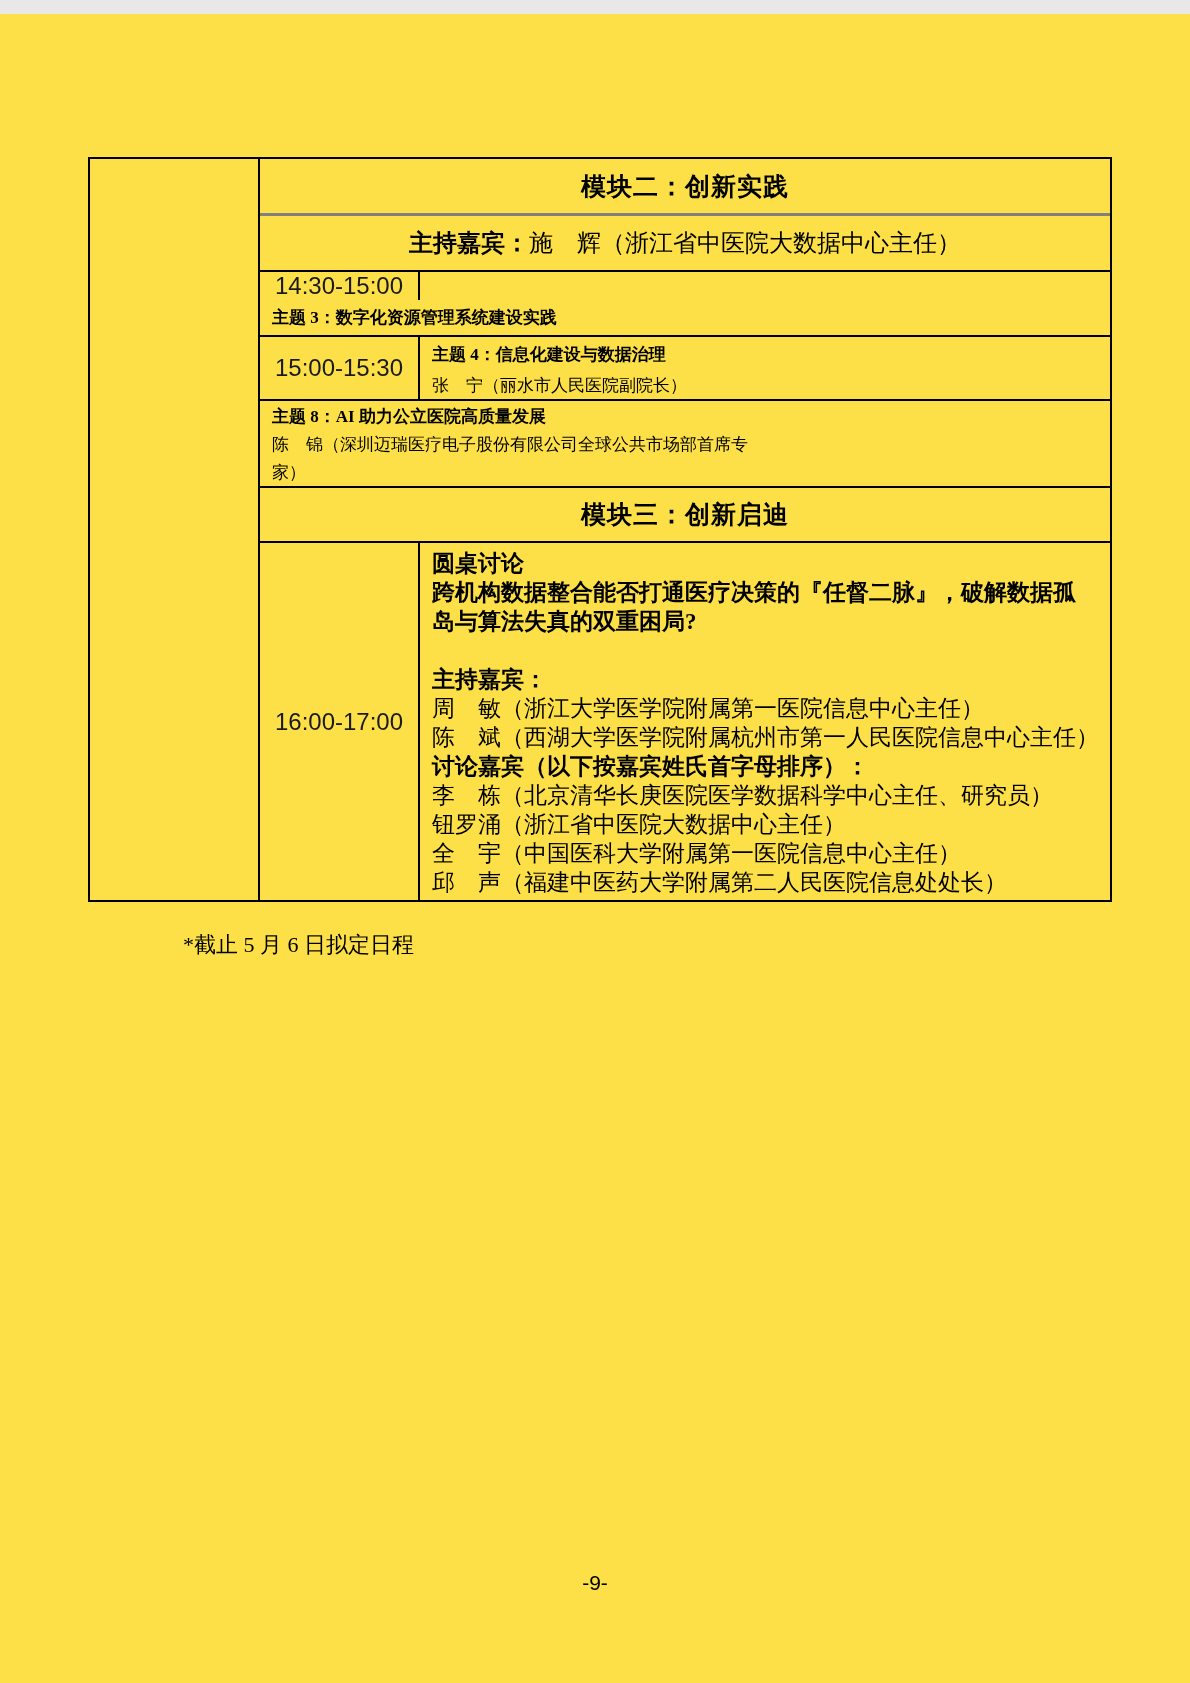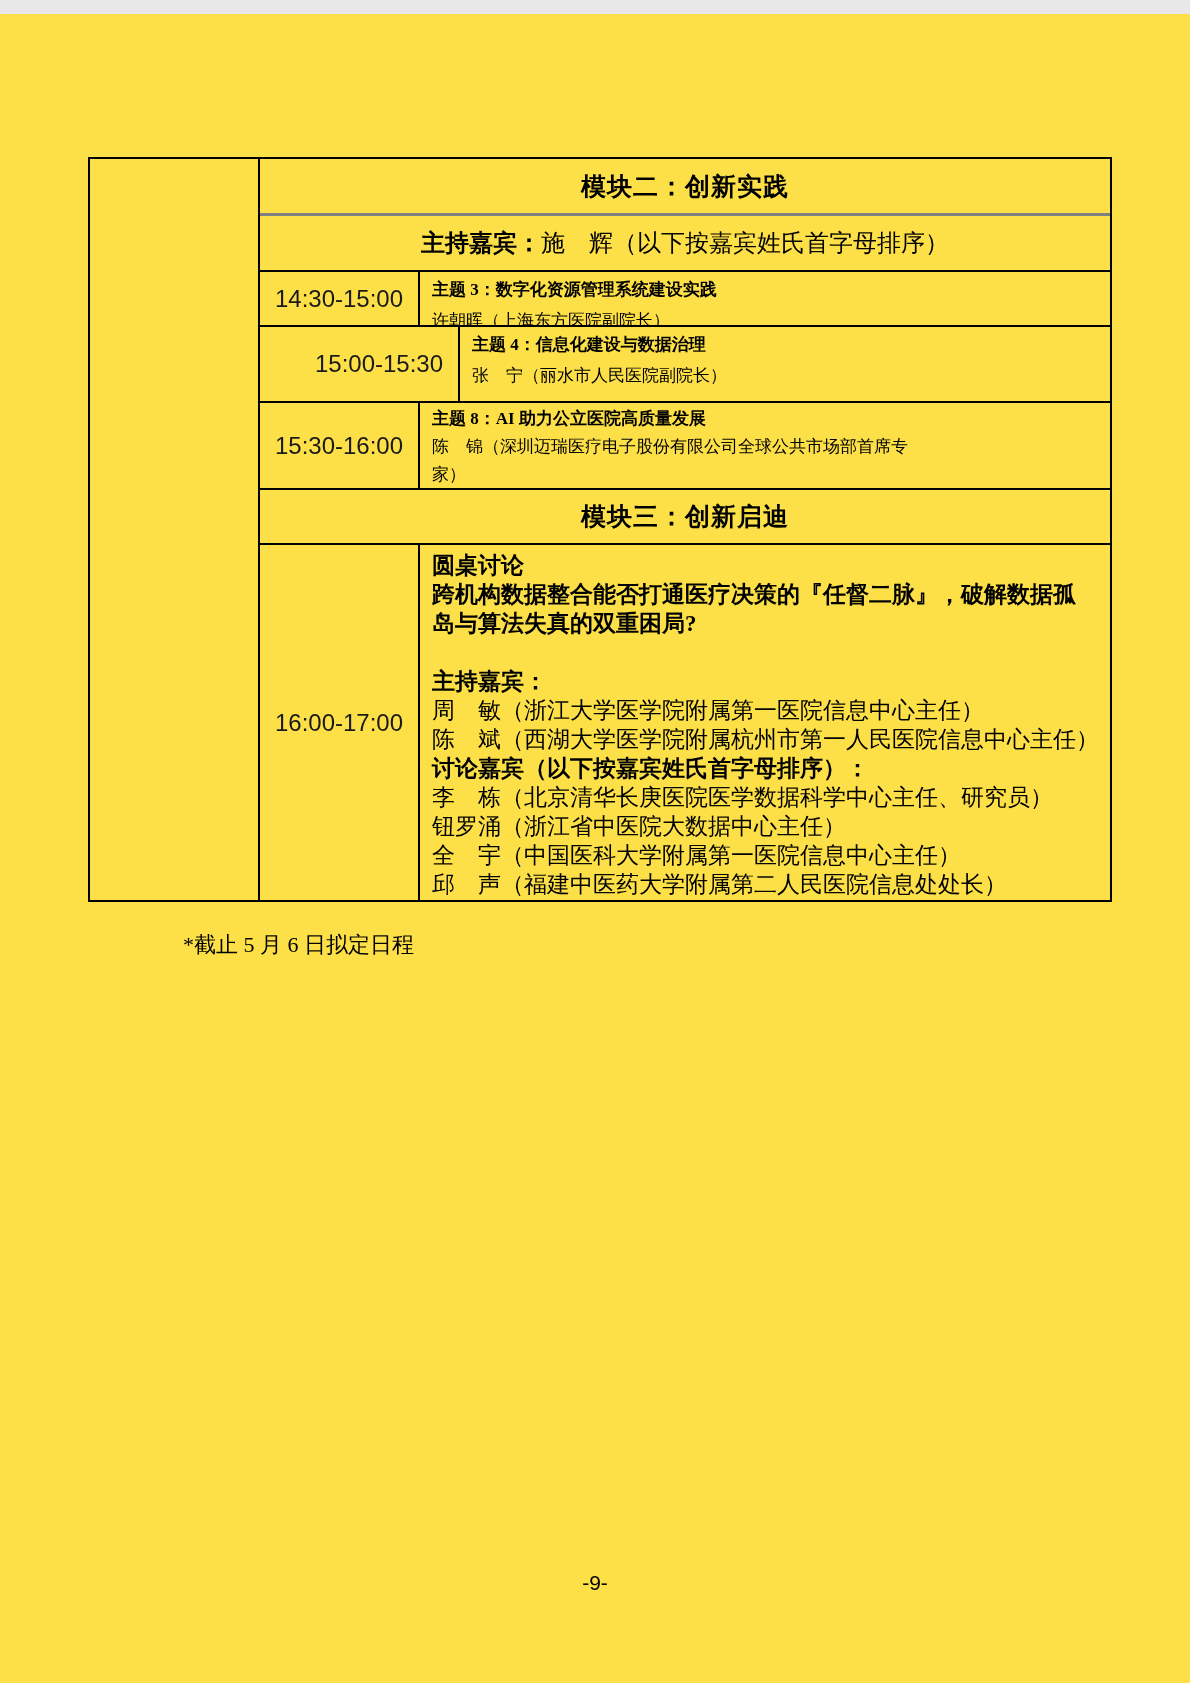--- a/index.html
+++ b/index.html
@@ -12,22 +12,22 @@
   .agenda-table {
     position:absolute; left:88px; top:143px; width:1024px; height:745px;
     border:2px solid #000; display:flex;
   }
   .left-col { width:170px; border-right:2px solid #000; }
   .main-col { flex:1; display:flex; flex-direction:column; overflow:hidden; }
   .row { border-bottom:2px solid #000; overflow:hidden; }
   .row.last { border-bottom:none; flex:1; }
   .r1 { height:57px; border-bottom:3px solid #808080; }
   .r2 { height:56px; }
-  .r3 { height:55px; }
-  .r4 { height:76px;padding-left:40px; }
+  .r3 { height:65px;flex-direction:column; }
+  .r4 { height:64px; }
   .r5 { height:87px; }
   .r6 { height:55px; }
   .center-row { display:flex; align-items:center; justify-content:center; }
   .module-title { font-size:25px; font-weight:bold; letter-spacing:1px; white-space:nowrap; }
   .host-line { font-size:24px; white-space:nowrap; }
   .host-line .lbl { font-weight:bold; }
   .session-row { display:flex; }
   .time-cell {
     width:160px; border-right:2px solid #000; display:flex;
     align-items:center; justify-content:center;
@@ -58,21 +58,21 @@
 
     <div class="left-col"></div>
 
     <div class="main-col">
 
       <div class="row r1 center-row">
         <span class="module-title">模块二：创新实践</span>
       </div>
 
       <div class="row r2 center-row">
-        <span class="host-line"><span class="lbl">主持嘉宾：</span><span>施　辉（以下按嘉宾姓氏首字母排序）</span></span>
+        <span class="host-line"><span class="lbl">主持嘉宾：</span><span>施　辉（浙江省中医院大数据中心主任）</span></span>
       </div>
 
       <div class="row r3 session-row">
         <div class="time-cell">
           <span>14:30-15:00</span>
         </div>
         <div class="content-cell">
           <div class="t-line bold">主题 3：数字化资源管理系统建设实践</div>
           <div class="t-line">许朝晖（上海东方医院副院长）</div>
         </div>
@@ -82,23 +82,20 @@
         <div class="time-cell">
           <span>15:00-15:30</span>
         </div>
         <div class="content-cell">
           <div class="t-line bold">主题 4：信息化建设与数据治理</div>
           <div class="t-line">张　宁（丽水市人民医院副院长）</div>
         </div>
       </div>
 
       <div class="row r5 session-row">
-        <div class="time-cell">
-          <span>15:30-16:00</span>
-        </div>
         <div class="content-cell">
           <div class="t-line bold">主题 8：AI 助力公立医院高质量发展</div>
           <div class="t-line">陈　锦（深圳迈瑞医疗电子股份有限公司全球公共市场部首席专</div>
           <div class="t-line">家）</div>
         </div>
       </div>
 
       <div class="row r6 center-row">
         <span class="module-title">模块三：创新启迪</span>
       </div>

